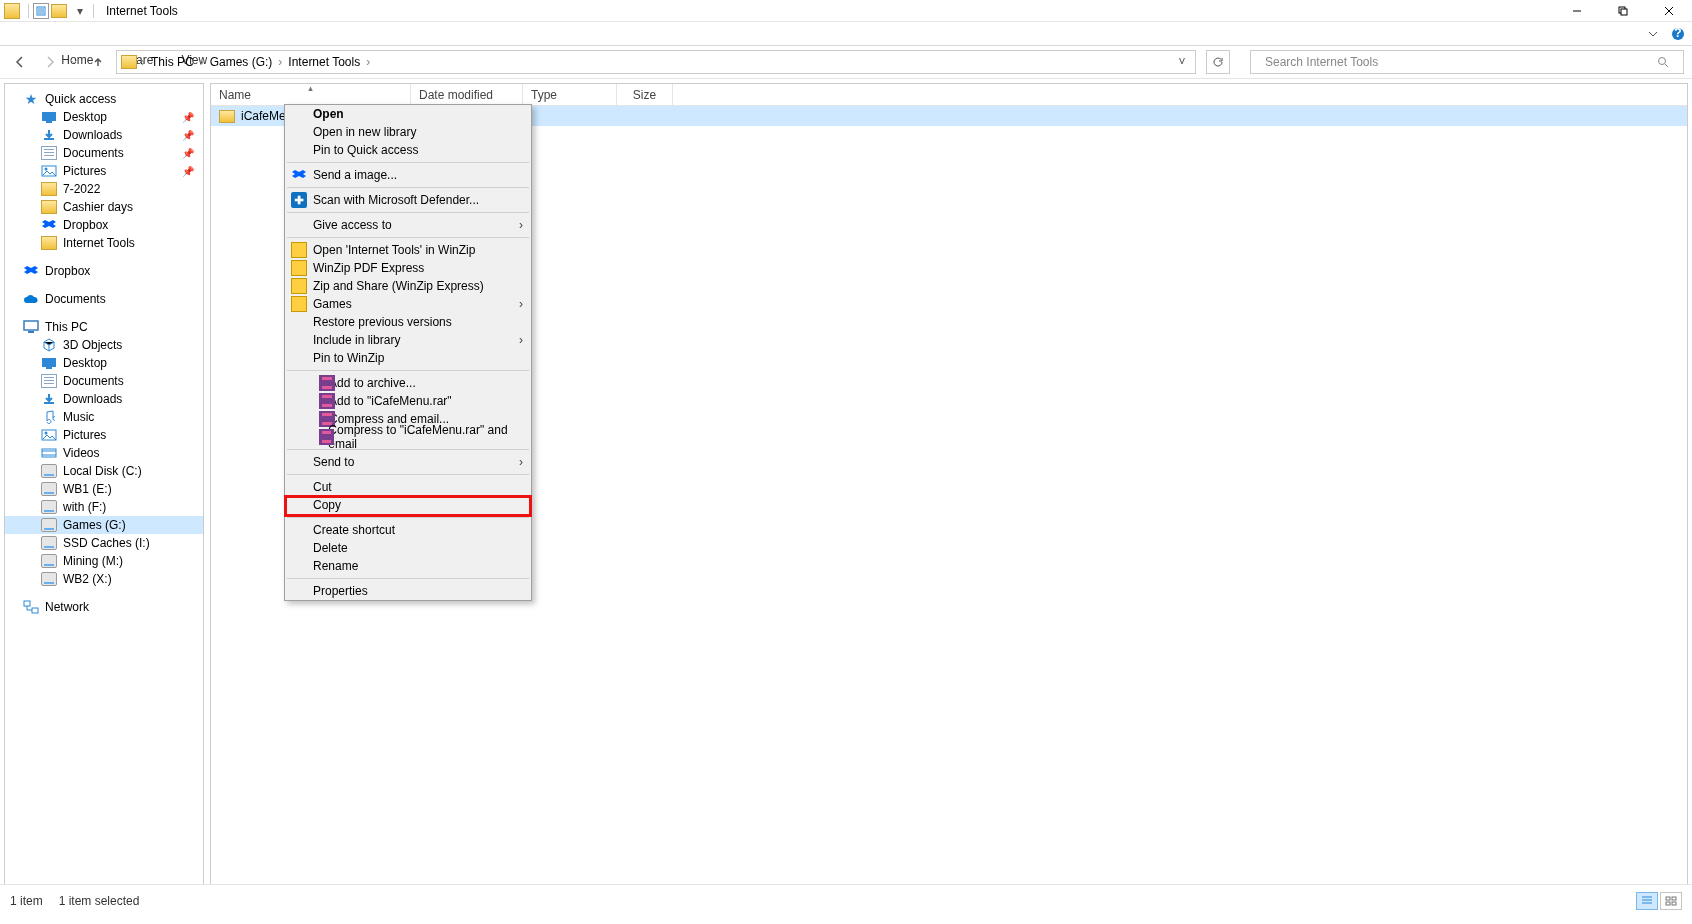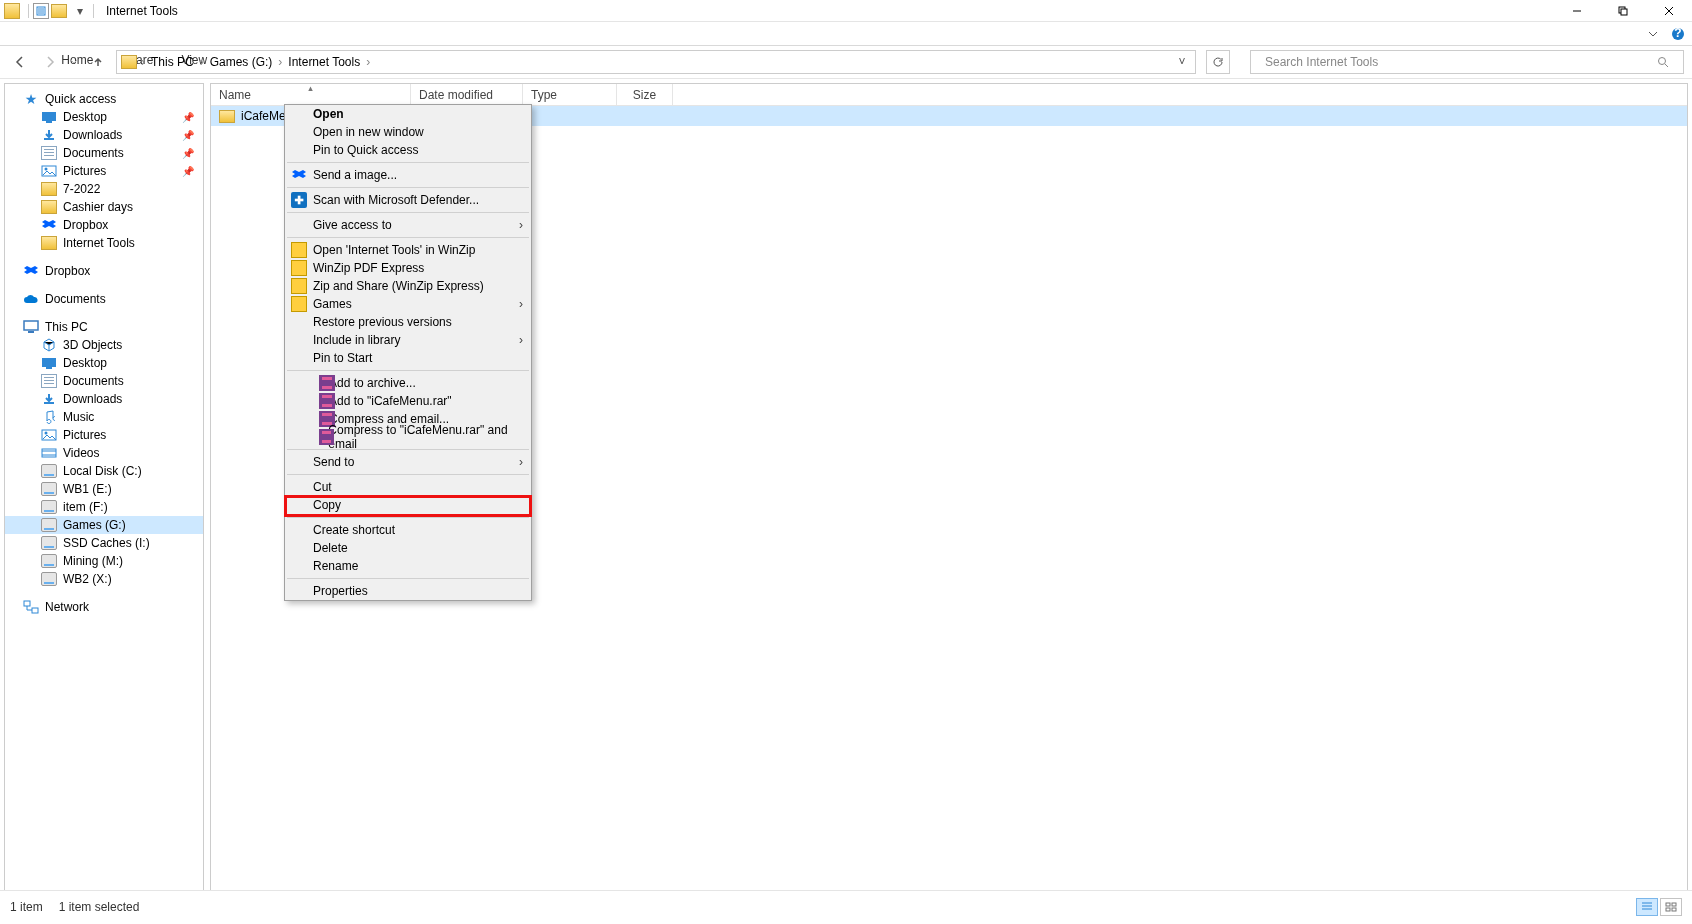--- a/index.html
+++ b/index.html
@@ -91,21 +91,21 @@
     .cm-sep { height:1px; background:#d0d0d0; margin:3px 2px;}
     .cmic.dbx { color:#0061fe;}
     .cmic.def { color:#fff; background:#1070c0; border-radius:2px; font-weight:bold;}
     .cmic.wz { background:#ffcf3f; border:1px solid #c49a00;}
     .cmic.wr { background:#7a3e8e; position:relative;}
     .cmic.wr::before, .cmic.wr::after { content:""; position:absolute; left:3px; right:3px; height:3px; background:#e05a9a;}
     .cmic.wr::before { top:2px;} .cmic.wr::after { bottom:2px;}
     .highlight-box { position:absolute; border:3px solid #e11; left:284px; width:248px; top:495px; height:22px; pointer-events:none;}
 
     
-    .status-bar { position:absolute; bottom:1px; left:0; right:0; height:22px; border-top:1px solid #e5e5e5; display:flex; align-items:center; padding:16px 10px; gap:16px; color:#333; background:#fff;}
+    .status-bar { position:absolute; bottom:7px; left:0; right:0; height:22px; border-top:1px solid #e5e5e5; display:flex; align-items:center; padding:16px 10px; gap:16px; color:#333; background:#fff;}
     .status-bar .grow { flex:1;}
     .view-toggle { display:flex; gap:2px;}
     .view-toggle .vb { width:22px; height:18px; border:1px solid #c4c4c4; display:flex; align-items:center; justify-content:center;}
     .view-toggle .vb.active { background:#cde8ff; border-color:#7bb6ea;}
 
     svg { display:block;}
   </style>
 </head>
 <body>
 
@@ -361,21 +361,21 @@
     <div class="tree-item lvl2">
         <span class="ic drive"></span>
         <span>Local Disk (C:)</span>
       </div>
     <div class="tree-item lvl2">
         <span class="ic drive"></span>
         <span>WB1 (E:)</span>
       </div>
     <div class="tree-item lvl2">
         <span class="ic drive"></span>
-        <span>item (F:)</span>
+        <span>with (F:)</span>
       </div>
     <div class="tree-item lvl2 selected">
         <span class="ic drive"></span>
         <span>Games (G:)</span>
       </div>
     <div class="tree-item lvl2">
         <span class="ic drive"></span>
         <span>SSD Caches (I:)</span>
       </div>
     <div class="tree-item lvl2">
@@ -425,21 +425,21 @@
         <div class="cell date"></div>
         <div class="cell type"></div>
         <div class="cell size"></div>
       </div>
     </div>
   </div>
 </div>
 
 <div class="context-menu">
   <div class="cm-item bold">Open</div>
-  <div class="cm-item">Open in new window</div>
+  <div class="cm-item">Open in new library</div>
   <div class="cm-item">Pin to Quick access</div>
   <div class="cm-sep"></div>
   <div class="cm-item">
       <span class="cmic dbx">
         <svg width="14" height="12">
           <path d="M3 1L0 3l3 2-3 2 3 2 4-2 4 2 3-2-3-2 3-2-3-2-4 2z" fill="#0061fe"></path>
         </svg>
       </span>
       <span>Send a image...</span>
     </div>
@@ -469,21 +469,21 @@
   <div class="cm-item">
       <span class="cmic wz"></span>
       <span>Games</span>
       <span class="sub">›</span>
     </div>
   <div class="cm-item">Restore previous versions</div>
   <div class="cm-item">
       <span>Include in library</span>
       <span class="sub">›</span>
     </div>
-  <div class="cm-item">Pin to Start</div>
+  <div class="cm-item">Pin to WinZip</div>
   <div class="cm-sep"></div>
   <div class="cm-item">
       <span class="cmic wr"></span>
       <span>Add to archive...</span>
     </div>
   <div class="cm-item">
       <span class="cmic wr"></span>
       <span>Add to "iCafeMenu.rar"</span>
     </div>
   <div class="cm-item">

